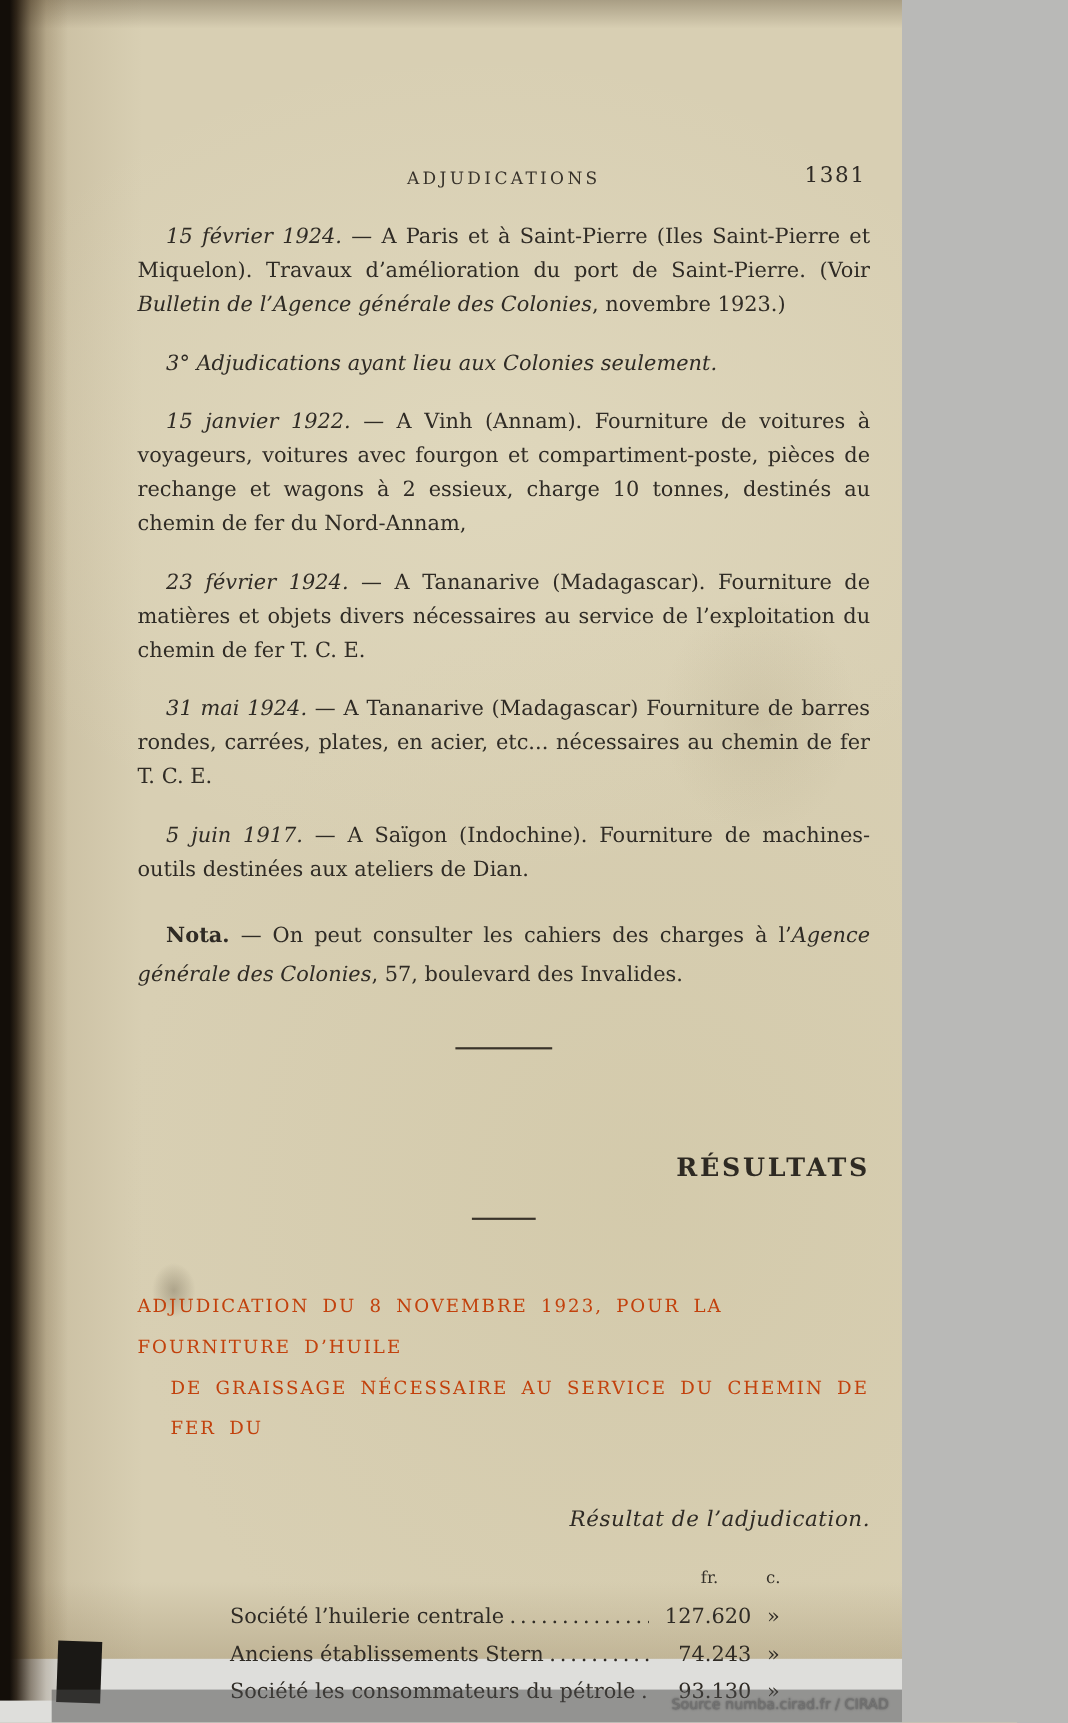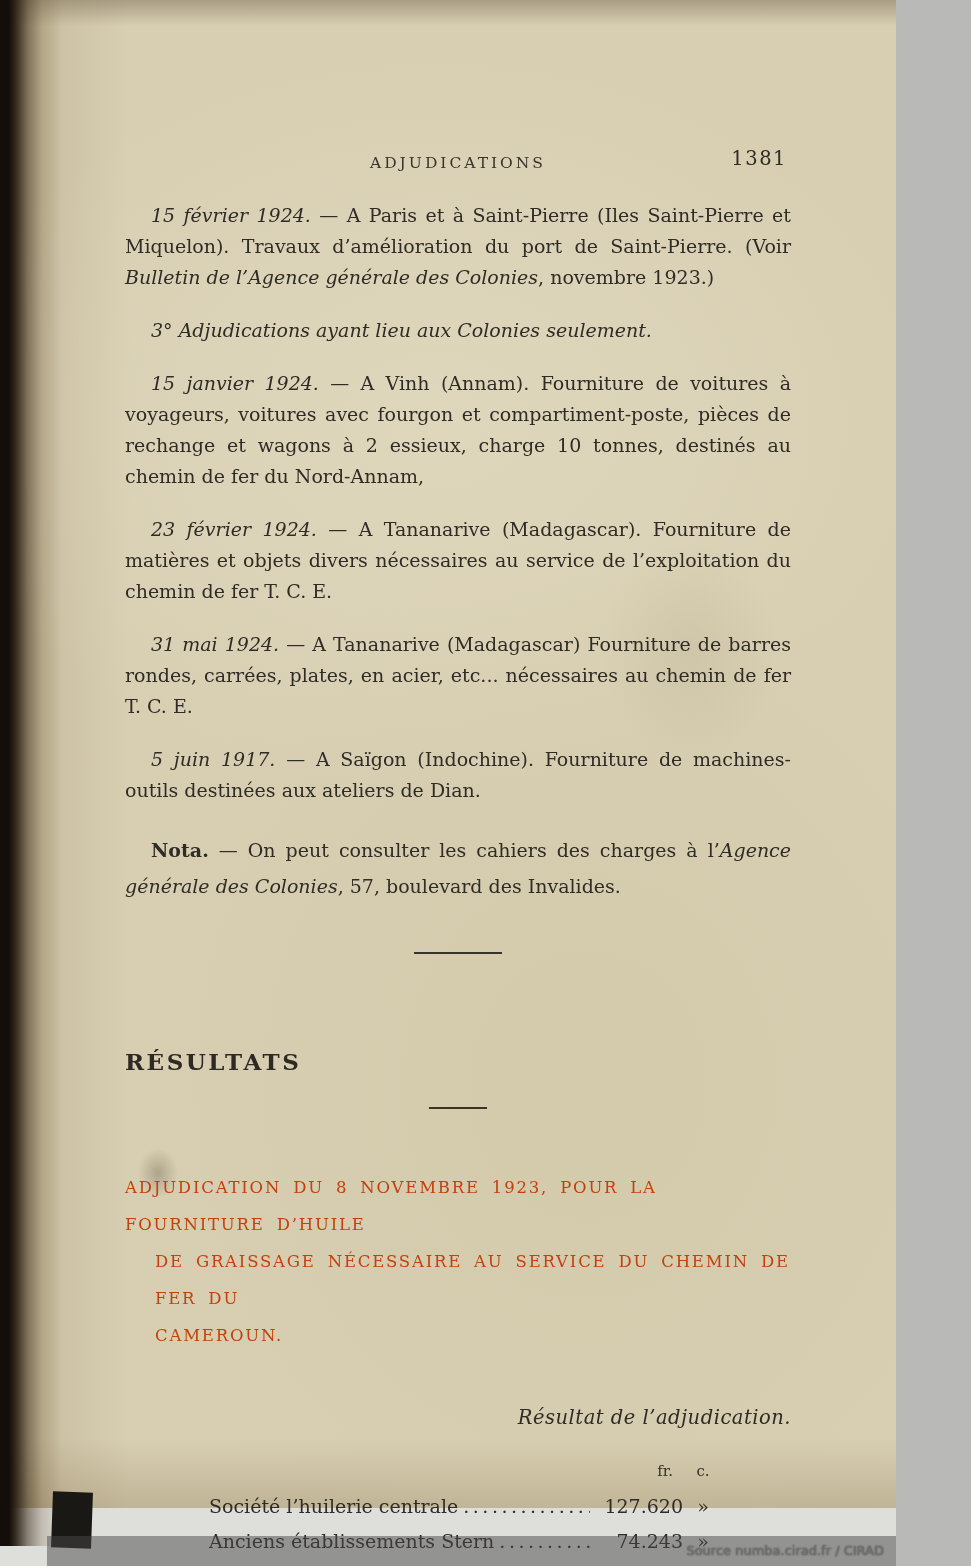--- a/index.html
+++ b/index.html
@@ -1,19 +1,19 @@
 <!DOCTYPE html>
 <html><head>
 <meta charset="utf-8">
 <style>
   html,body { margin:0; padding:0; }
   body { background:#b9b9b7; }
 
   .scan {
-    position:relative; width:896px; height:1566px; overflow:hidden;
+    position:relative; width:820px; height:1566px; overflow:hidden;
     background:#dededb;
     font-family:"DejaVu Serif", serif;
   }
 
   
   .paper {
     position:absolute; left:0; top:0; width:948px; height:1508px;
     background:
       radial-gradient(ellipse 700px 520px at 46% 28%, rgba(236,230,205,0.35), rgba(0,0,0,0) 72%),
       radial-gradient(ellipse 640px 720px at 62% 72%, rgba(205,195,160,0.40), rgba(0,0,0,0) 75%),
@@ -65,33 +65,33 @@
   .par.space-above { margin-top:22px; }
   .it { font-style:italic; }
   .bold { font-weight:bold; }
   .nota-par { line-height:36px; margin-top:26px; text-indent:26px; }
 
   .rule { border:0; border-top:2.5px solid #39332a; }
   .rule-1 { width:88px; margin:48px auto 0 auto; }
   .rule-2 { width:58px; margin:30px auto 0 auto; }
 
   .resultats-heading {
-    margin-top:92px; text-align:left; font-weight:bold;
+    margin-top:92px; text-align:right; font-weight:bold;
     font-size:23px; letter-spacing:2.5px; color:#2e2a23;
   }
 
   .intro { margin-top:60px; font-size:16.5px; line-height:37px;
            letter-spacing:1.8px; word-spacing:5px; text-align:left; color:#c2410c; }
   .intro-line.indent { padding-left:30px; }
 
   .sub-heading { margin-top:48px; text-align:right; font-style:italic;
                  font-size:19.5px; letter-spacing:0.5px; }
 
   .result-table { margin:28px 0 0 84px; width:514px; }
-  .thead { display:flex; font-size:15px; line-height:20px; margin-bottom:8px; color:#35312a; }
+  .thead { display:flex; font-size:15px; line-height:20px; margin-bottom:8px; color:#35312a;gap:20px; }
   .hspacer { flex:1; }
   .hfr { width:88px; text-align:right; padding-right:10px; }
   .hc  { width:40px; text-align:center; }
   .trow { display:flex; align-items:baseline; line-height:34.5px; font-size:19px; }
   .tlabel { white-space:nowrap; }
   .tleader { flex:1; overflow:hidden; white-space:nowrap; letter-spacing:3.5px; margin:0 5px; }
   .tamount { width:88px; text-align:right; white-space:nowrap; }
   .tcents { width:40px; text-align:center; }
 
   
@@ -120,40 +120,39 @@
 
     <div class="page-header">
       <span class="running-title">ADJUDICATIONS</span>
       <span class="page-number">1381</span>
     </div>
 
     <div class="par first"><span class="it">15 février 1924.</span><span> — A Paris et à Saint-Pierre (Iles Saint-Pierre et Miquelon). Travaux d’amélioration du port de Saint-Pierre. (Voir </span><span class="it">Bulletin de l’Agence générale des Colonies</span><span>, novembre 1923.)</span></div>
 
     <div class="par space-above it"><span>3° Adjudications ayant lieu aux Colonies seulement.</span></div>
 
-    <div class="par space-above"><span class="it">15 janvier 1924.</span><span> — A Vinh (Annam). Fourniture de voitures à voyageurs, voitures avec fourgon et compartiment-poste, pièces de rechange et wagons à 2 essieux, charge 10 tonnes, destinés au chemin de fer du Nord-Annam,</span></div>
+    <div class="par space-above"><span class="it">15 janvier 1922.</span><span> — A Vinh (Annam). Fourniture de voitures à voyageurs, voitures avec fourgon et compartiment-poste, pièces de rechange et wagons à 2 essieux, charge 10 tonnes, destinés au chemin de fer du Nord-Annam,</span></div>
 
     <div class="par space-above"><span class="it">23 février 1924.</span><span> — A Tananarive (Madagascar). Fourniture de matières et objets divers nécessaires au service de l’exploitation du chemin de fer T. C. E.</span></div>
 
     <div class="par space-above"><span class="it">31 mai 1924.</span><span> — A Tananarive (Madagascar) Fourniture de barres rondes, carrées, plates, en acier, etc... nécessaires au chemin de fer T. C. E.</span></div>
 
     <div class="par space-above"><span class="it">5 juin 1917.</span><span> — A Saïgon (Indochine). Fourniture de machines-outils destinées aux ateliers de Dian.</span></div>
 
     <div class="nota-par"><span class="bold">Nota.</span><span> — On peut consulter les cahiers des charges à l’</span><span class="it">Agence générale des Colonies</span><span>, 57, boulevard des Invalides.</span></div>
 
     <hr class="rule rule-1">
 
     <div class="resultats-heading">RÉSULTATS</div>
 
     <hr class="rule rule-2">
 
     <div class="intro">
       <div class="intro-line">ADJUDICATION DU 8 NOVEMBRE 1923, POUR LA FOURNITURE D’HUILE</div>
       <div class="intro-line indent">DE GRAISSAGE NÉCESSAIRE AU SERVICE DU CHEMIN DE FER DU</div>
-      <div class="intro-line indent">CAMEROUN.</div>
     </div>
 
     <div class="sub-heading">Résultat de l’adjudication.</div>
 
     <div class="result-table">
       <div class="thead">
         <span class="hspacer"></span>
         <span class="hfr">fr.</span>
         <span class="hc">c.</span>
       </div>

